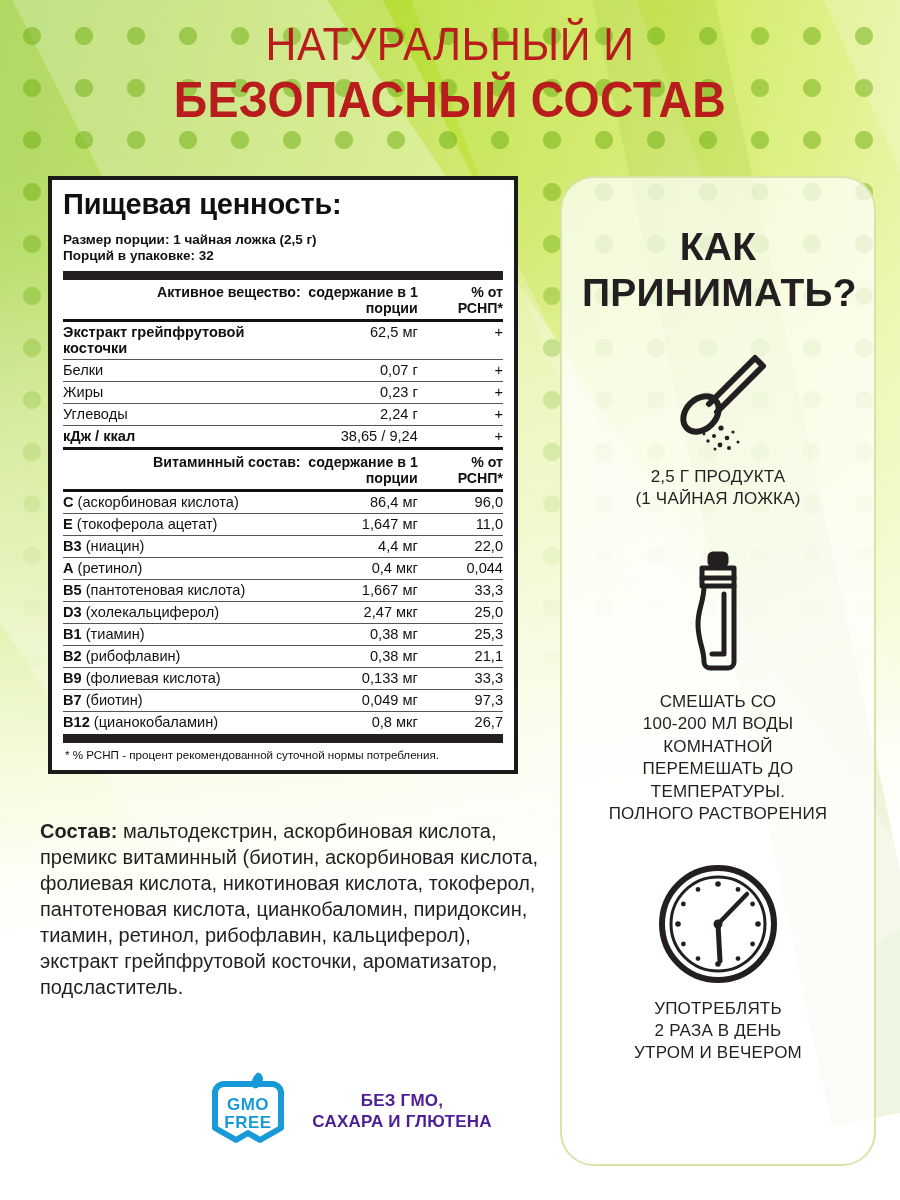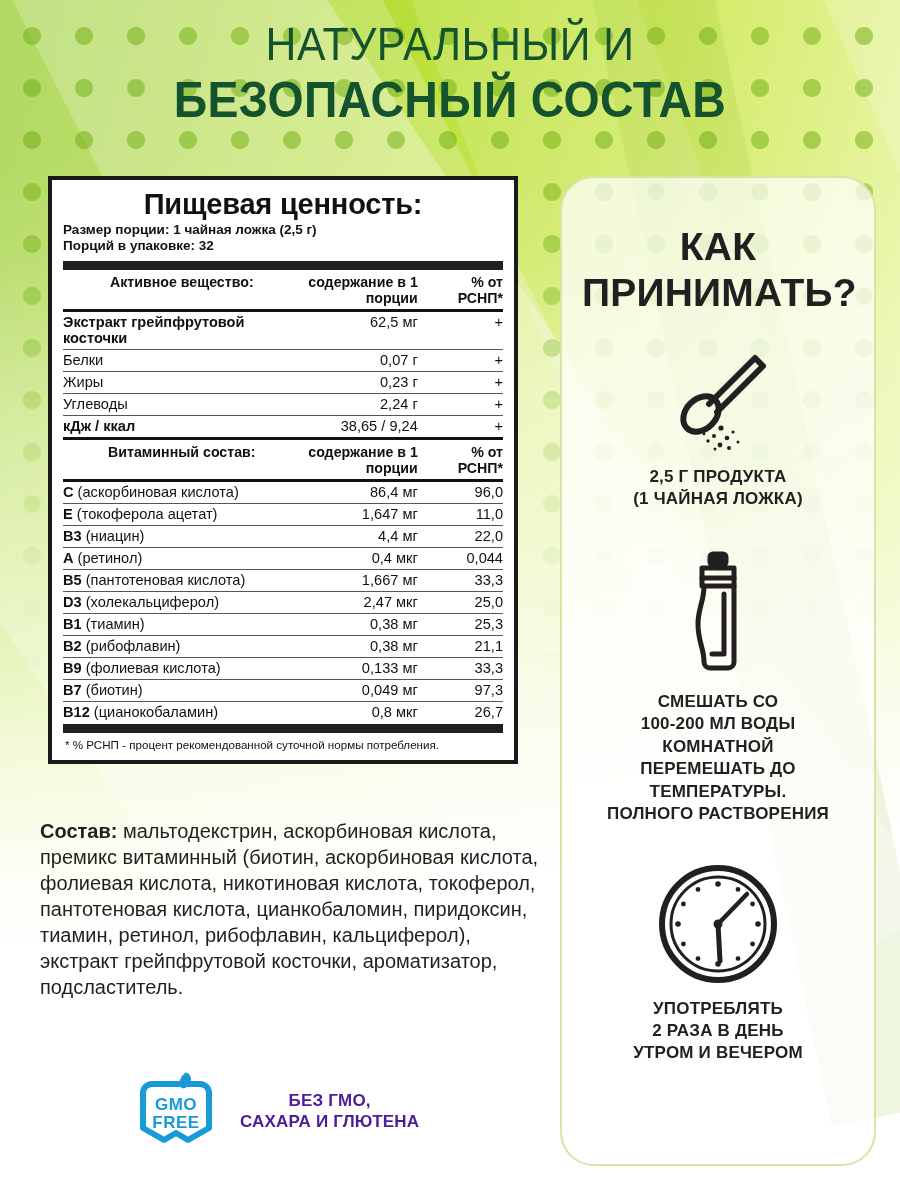--- a/index.html
+++ b/index.html
@@ -86,21 +86,21 @@
   .band-c { left: 690px; top: -300px; width: 420px; height: 1500px; transform: rotate(-24deg); background: rgba(255,255,255,.20); }
   .band-d { left: -360px; top: 90px;  width: 620px; height: 1400px; transform: rotate(-34deg); background: rgba(255,255,255,.30); }
   .band-e { left: 520px; top: -340px; width: 120px; height: 1500px; transform: rotate(-12deg); background: rgba(120,180,20,.13); }
 
   
   .header {
     position: absolute;
     left: 0; right: 0; top: 20px;
     z-index: 3;
     text-align: center;
-    color: #14532d;
+    color: #b91c1c;
   }
   .header-line1 {
     font-size: 46px;
     font-weight: 400;
     letter-spacing: 0.5px;
     line-height: 1.08;
     font-stretch: condensed;
     transform: scaleX(0.93);
   }
   .header-line2 {
@@ -122,28 +122,27 @@
     border: 4px solid #1a1a1a;
     z-index: 3;
     padding: 9px 11px 7px 11px;
   }
   .nt-title {
     font-size: 29px;
     font-weight: 700;
     color: #111;
     line-height: 1.08;
     letter-spacing: -0.2px;
-    text-align: center;
   }
   .nt-sub {
     font-size: 13.5px;
     font-weight: 700;
     color: #111;
     line-height: 1.18;
-    margin-top: 2px;
+    margin-top: 12px;
   }
   .nt-blackbar {
     height: 9px;
     background: #231f20;
     margin-top: 7px;
   }
   table.nt {
     width: 100%;
     border-collapse: collapse;
     table-layout: fixed;
@@ -159,21 +158,21 @@
   .col-pct    { width: 18%;  text-align: right; }
 
   tr.sep-thin  td { border-bottom: 1.4px solid #555; }
   tr.sep-thick td { border-bottom: 3px solid #111; }
   tr.hdr td {
     font-weight: 700;
     font-size: 14.2px;
     padding-top: 4px;
     padding-bottom: 3px;
   }
-  tr.hdr .col-name  { text-align: center; }
+  tr.hdr .col-name  { text-align: right; }
   tr.hdr .col-value { text-align: right; }
   tr.hdr .col-pct   { text-align: right; }
   tr.bold td { font-weight: 400; }
   tr.bold .col-name { font-weight: 700; }
 
   .vit-code { font-weight: 700; }
   .vit-desc { font-weight: 400; }
 
   .nt-footnote-bar { height: 9px; background: #231f20; margin-top: 1px; }
   .nt-footnote {
@@ -192,27 +191,28 @@
     z-index: 3;
     font-size: 20px;
     line-height: 1.30;
     color: #231f20;
   }
   .ingredients b { font-weight: 700; }
 
   
   .gmo-row {
     position: absolute;
-    left: 140px;
+    left: 152px;
     top: 1070px;
     width: 400px;
     z-index: 3;
     display: flex;
     align-items: center;
     gap: 28px;
+    justify-content: center;
   }
   .gmo-badge { flex: 0 0 auto; }
   .gmo-text {
     font-size: 17px;
     font-weight: 700;
     color: #4c1d95;
     line-height: 1.25;
     text-align: center;
     letter-spacing: .2px;
   }
@@ -240,21 +240,21 @@
   }
   .howto-step { margin-top: 26px; }
   .howto-icon {
     display: flex;
     justify-content: center;
     align-items: center;
     height: 132px;
   }
   .howto-caption {
     font-size: 17px;
-    font-weight: 700;
+    font-weight: 400;
     color: #231f20;
     line-height: 1.32;
     letter-spacing: .2px;
     margin-top: 6px;
   }
   .step-spoon  .howto-icon { height: 118px; }
   .step-bottle { margin-top: 34px; }
   .step-bottle .howto-icon { height: 140px; }
   .step-clock  { margin-top: 30px; }
   .step-clock  .howto-icon { height: 136px; }

